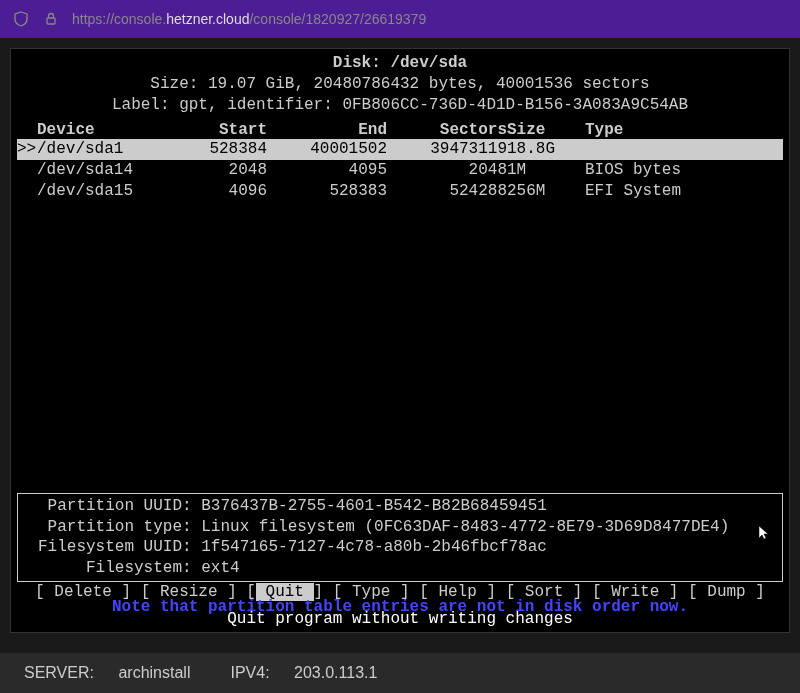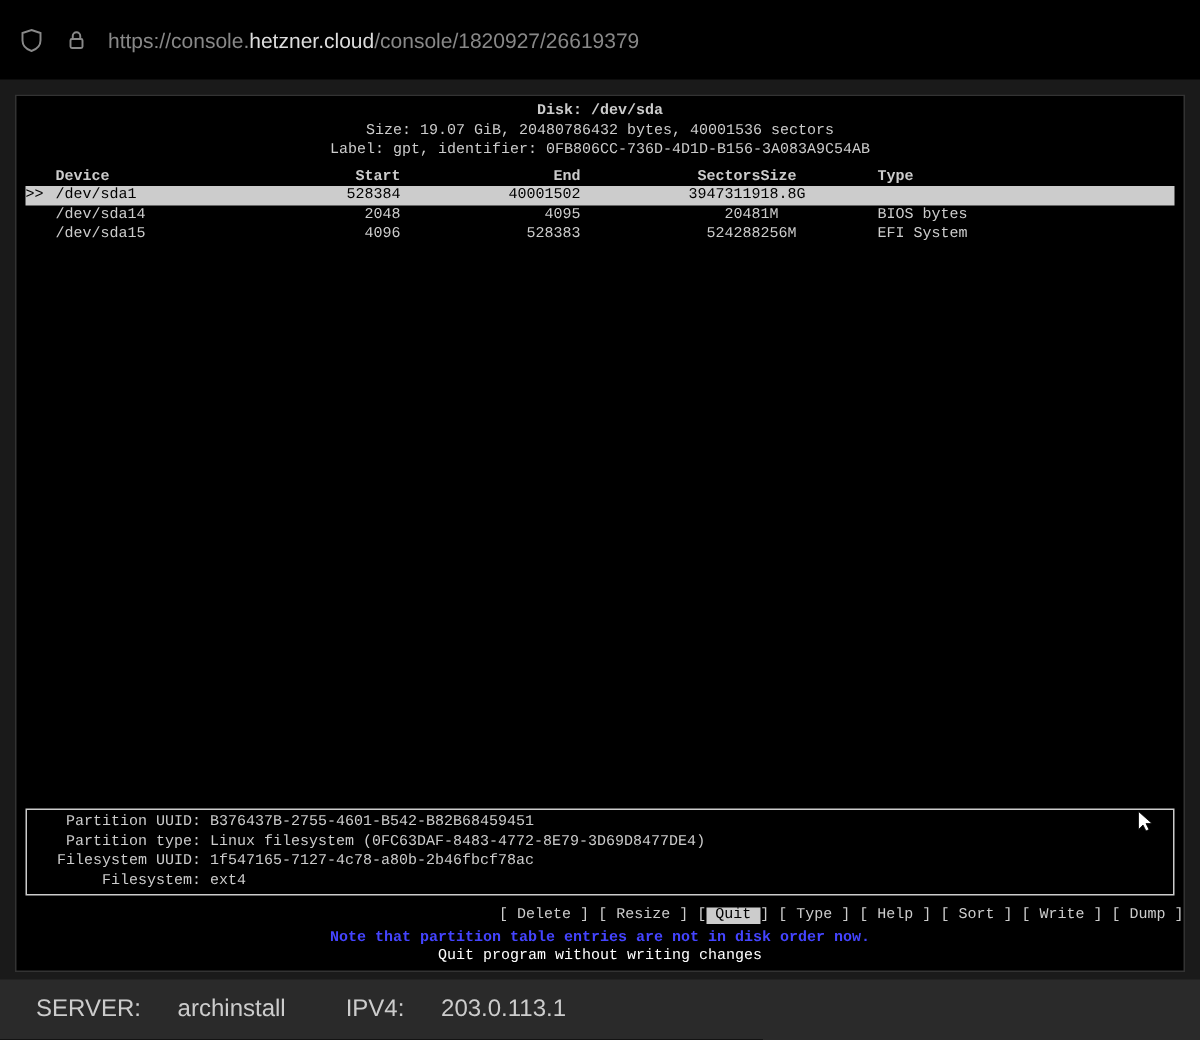--- a/index.html
+++ b/index.html
@@ -10,22 +10,22 @@
     body {
       background: #1a1a1a;
       font-family: "Courier New", monospace;
       color: #ccc;
       width: 800px;
       height: 693px;
       overflow: hidden;
       position: relative;
     }
     .browser-bar {
-      background: #000000;
-      height: 53px;
+      background: #4c1d95;
+      height: 38px;
       display: flex;
       align-items: center;
       padding: 0 12px;
       gap: 12px;
       font-family: -apple-system, sans-serif;
       font-size: 14px;
       color: #999;
     }
     .shield-icon, .lock-icon {
       display: inline-flex;
@@ -41,21 +41,21 @@
     }
     .url-bold {
       color: #ddd;
     }
     .console-area {
       background: #000;
       margin: 10px;
       height: 585px;
       color: #ccc;
       font-family: "Courier New", monospace;
-      font-size: 10px;
+      font-size: 16px;
       padding: 4px 6px;
       position: relative;
       border: 1px solid #333;
     }
     .disk-header {
       text-align: center;
       line-height: 1.3;
       margin-bottom: 4px;
     }
     .table-header {
@@ -92,21 +92,21 @@
       line-height: 1.3;
     }
     .info-line {
       white-space: pre;
     }
     .menu-bar {
       position: absolute;
       bottom: 30px;
       left: 0;
       right: 0;
-      text-align: right;
+      text-align: center;
       line-height: 1.2;
     }
     .menu-item {
       display: inline;
     }
     .menu-selected {
       background: #ccc;
       color: #000;
     }
     .warning-line {

